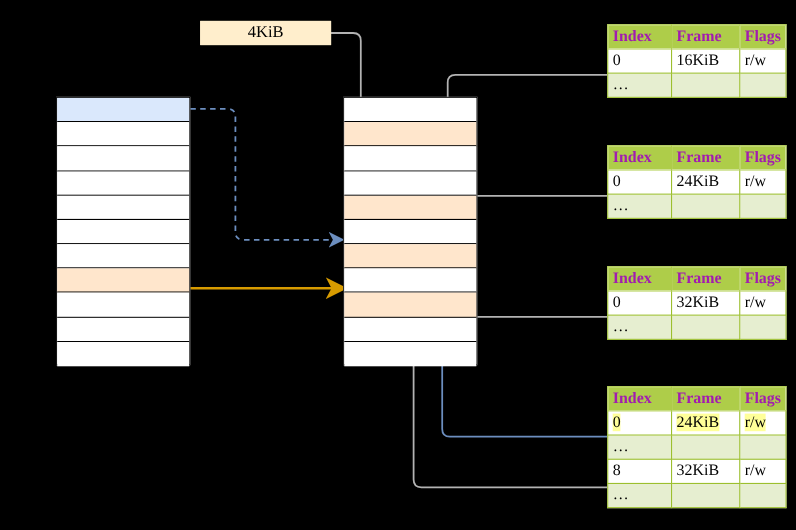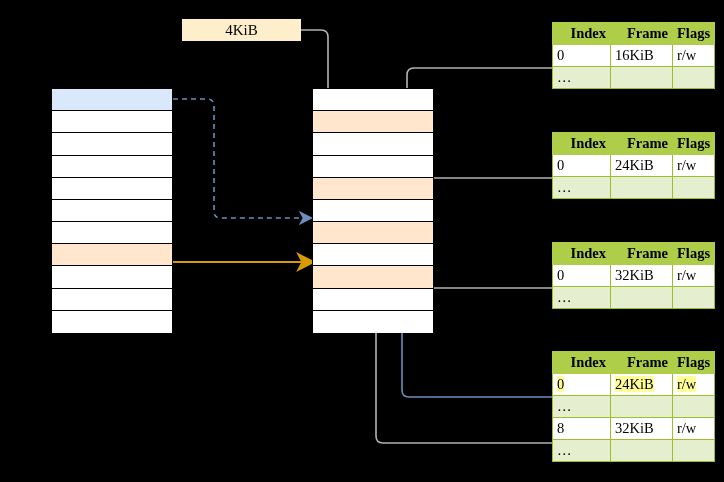--- a/index.html
+++ b/index.html
@@ -19,22 +19,22 @@
   .labelbox{position:absolute;box-sizing:border-box;background:#ffeecc;
             border:1px solid #ffeecc;display:flex;align-items:center;
             justify-content:center;font-size:15px;color:#000;}
 
   
   .ptable{position:absolute;border-collapse:collapse;border:1.6px solid #000;
           background:#fff;table-layout:fixed;}
   .ptable td,.ptable th{border:1px solid #9cbf2e;box-sizing:border-box;
           font-size:14.5px;color:#000;padding:1px 4px;height:22px;
           white-space:nowrap;overflow:hidden;text-align:left;font-weight:normal;}
-  .ptable th{background:#aecd49;color:#000000;font-weight:bold;font-size:14.5px;
-          border:1px solid #aecd49;text-align:right;}
+  .ptable th{background:#aecd49;color:#a21caf;font-weight:bold;font-size:14.5px;
+          border:1px solid #aecd49;}
   .ptable tr.alt td{background:#e6eed0;}
   .ptable tr.plain td{background:#fff;}
   .ptable td.hl span{background:#ffff99;}
   .c-index{width:58px;}
   .c-frame{width:62px;font-family:Liberation Serif, serif;}
   .c-flags{width:42px;}
   .ell{letter-spacing:2px;}
 </style>
 </head>
 <body>

